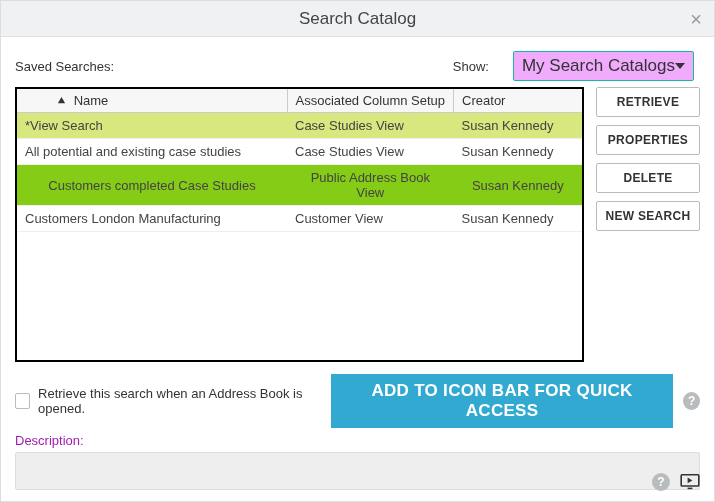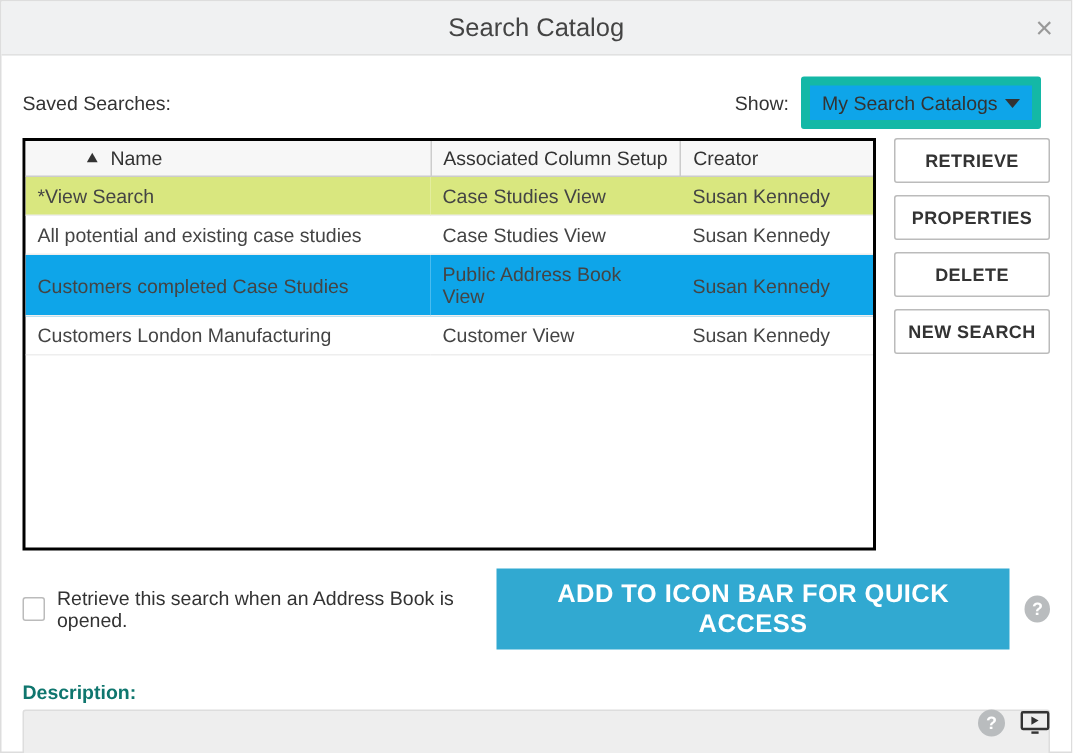--- a/index.html
+++ b/index.html
@@ -4,41 +4,41 @@
 <style>
   * { box-sizing: border-box; }
   html, body { margin:0; padding:0; font-family: Arial, Helvetica, sans-serif; font-size:13px; color:#333; }
   .window { width:715px; height:502px; background:#fff; border:1px solid #ddd; position:relative; }
   .titlebar { background:#f0f1f2; height:36px; line-height:36px; text-align:center; font-size:17px; color:#444; position:relative; border-bottom:1px solid #e1e1e1; }
   .titlebar .close { position:absolute; right:12px; top:0; font-size:20px; color:#999; cursor:pointer; }
   .content { padding:14px 14px 8px 14px; }
   .toprow { display:flex; justify-content:space-between; align-items:center; margin-bottom:6px; }
   .label { font-size:13px; color:#333; }
   .show-wrap { display:flex; align-items:center; margin-right:6px; }
-  .show-wrap .lbl { margin-right:8px; }
-  .dropdown { display:inline-flex; align-items:center; border:6px solid #14b8a6; border-radius:2px; padding:4px 8px; min-width:160px; justify-content:space-between; background:#0ea5e9; cursor:pointer; font-size:13px; }
+  .show-wrap .lbl { margin-right:24px; }
+  .dropdown { display:inline-flex; align-items:center; border:1px solid #14b8a6; border-radius:2px; padding:4px 8px; min-width:160px; justify-content:space-between; background:#f0abfc; cursor:pointer; font-size:17px; }
   .dropdown svg { width:10px; height:10px; }
   .main { display:flex; }
   .table-wrap { flex:1; border:2px solid #000; height:275px; overflow:auto; background:#fff; }
   table { width:100%; border-collapse:collapse; }
   th { text-align:left; font-weight:normal; font-size:13px; background:#f7f7f7; border-bottom:1px solid #ccc; border-right:1px solid #ccc; padding:4px 8px; white-space:nowrap; }
   th:last-child { border-right:none; }
   .name-col { width:270px;padding-left:40px; }
   .assoc-col { width:160px; }
   td { padding:5px 8px; font-size:13px; color:#444; border-bottom:1px solid #eee; }
   tr.row-sel td { background:#d9e77f; }
-  tr.row-alt td { background:#0ea5e9; }
+  tr.row-alt td { background:#84cc16;text-align:center; }
   .sort-icon { display:inline-block; margin-right:4px; }
   .actions { width:104px; margin-left:12px; display:flex; flex-direction:column; gap:8px; }
   .btn { border:1px solid #bbb; background:#fff; font-size:12px; font-weight:bold; letter-spacing:0.3px; padding:7px 4px; text-align:center; cursor:pointer; border-radius:2px; color:#333; }
   .below-table { display:flex; align-items:center; margin-top:12px; }
   .check { width:16px; height:16px; border:1px solid #bbb; border-radius:2px; background:#fff; margin-right:8px; cursor:pointer; }
   .addbtn { margin-left:auto; background:#31a9d1; color:#fff; font-weight:bold; font-size:17px; padding:7px 14px; border:none; border-radius:0; cursor:pointer; letter-spacing:0.3px; }
   .help-icon { width:18px; height:18px; border-radius:50%; background:#b9bcbe; color:#fff; display:inline-flex; align-items:center; justify-content:center; font-size:12px; font-weight:bold; margin-left:10px; cursor:pointer; }
-  .desc-label { margin-top:21px; font-weight:bold; font-size:13px; color:#0f766e; }
+  .desc-label { margin-top:5px; font-weight:normal; font-size:13px; color:#a21caf; }
   .desc-box { margin-top:4px; width:100%; height:38px; background:#eeeeee; border:1px solid #ddd; border-radius:2px; }
   .bottom-icons { position:absolute; right:14px; bottom:10px; display:flex; align-items:center; gap:10px; }
   .screen-icon { width:20px; height:16px; }
 </style>
 </head>
 <body>
 
 <div class="window">
   <div class="titlebar">
     <span>Search Catalog</span>

